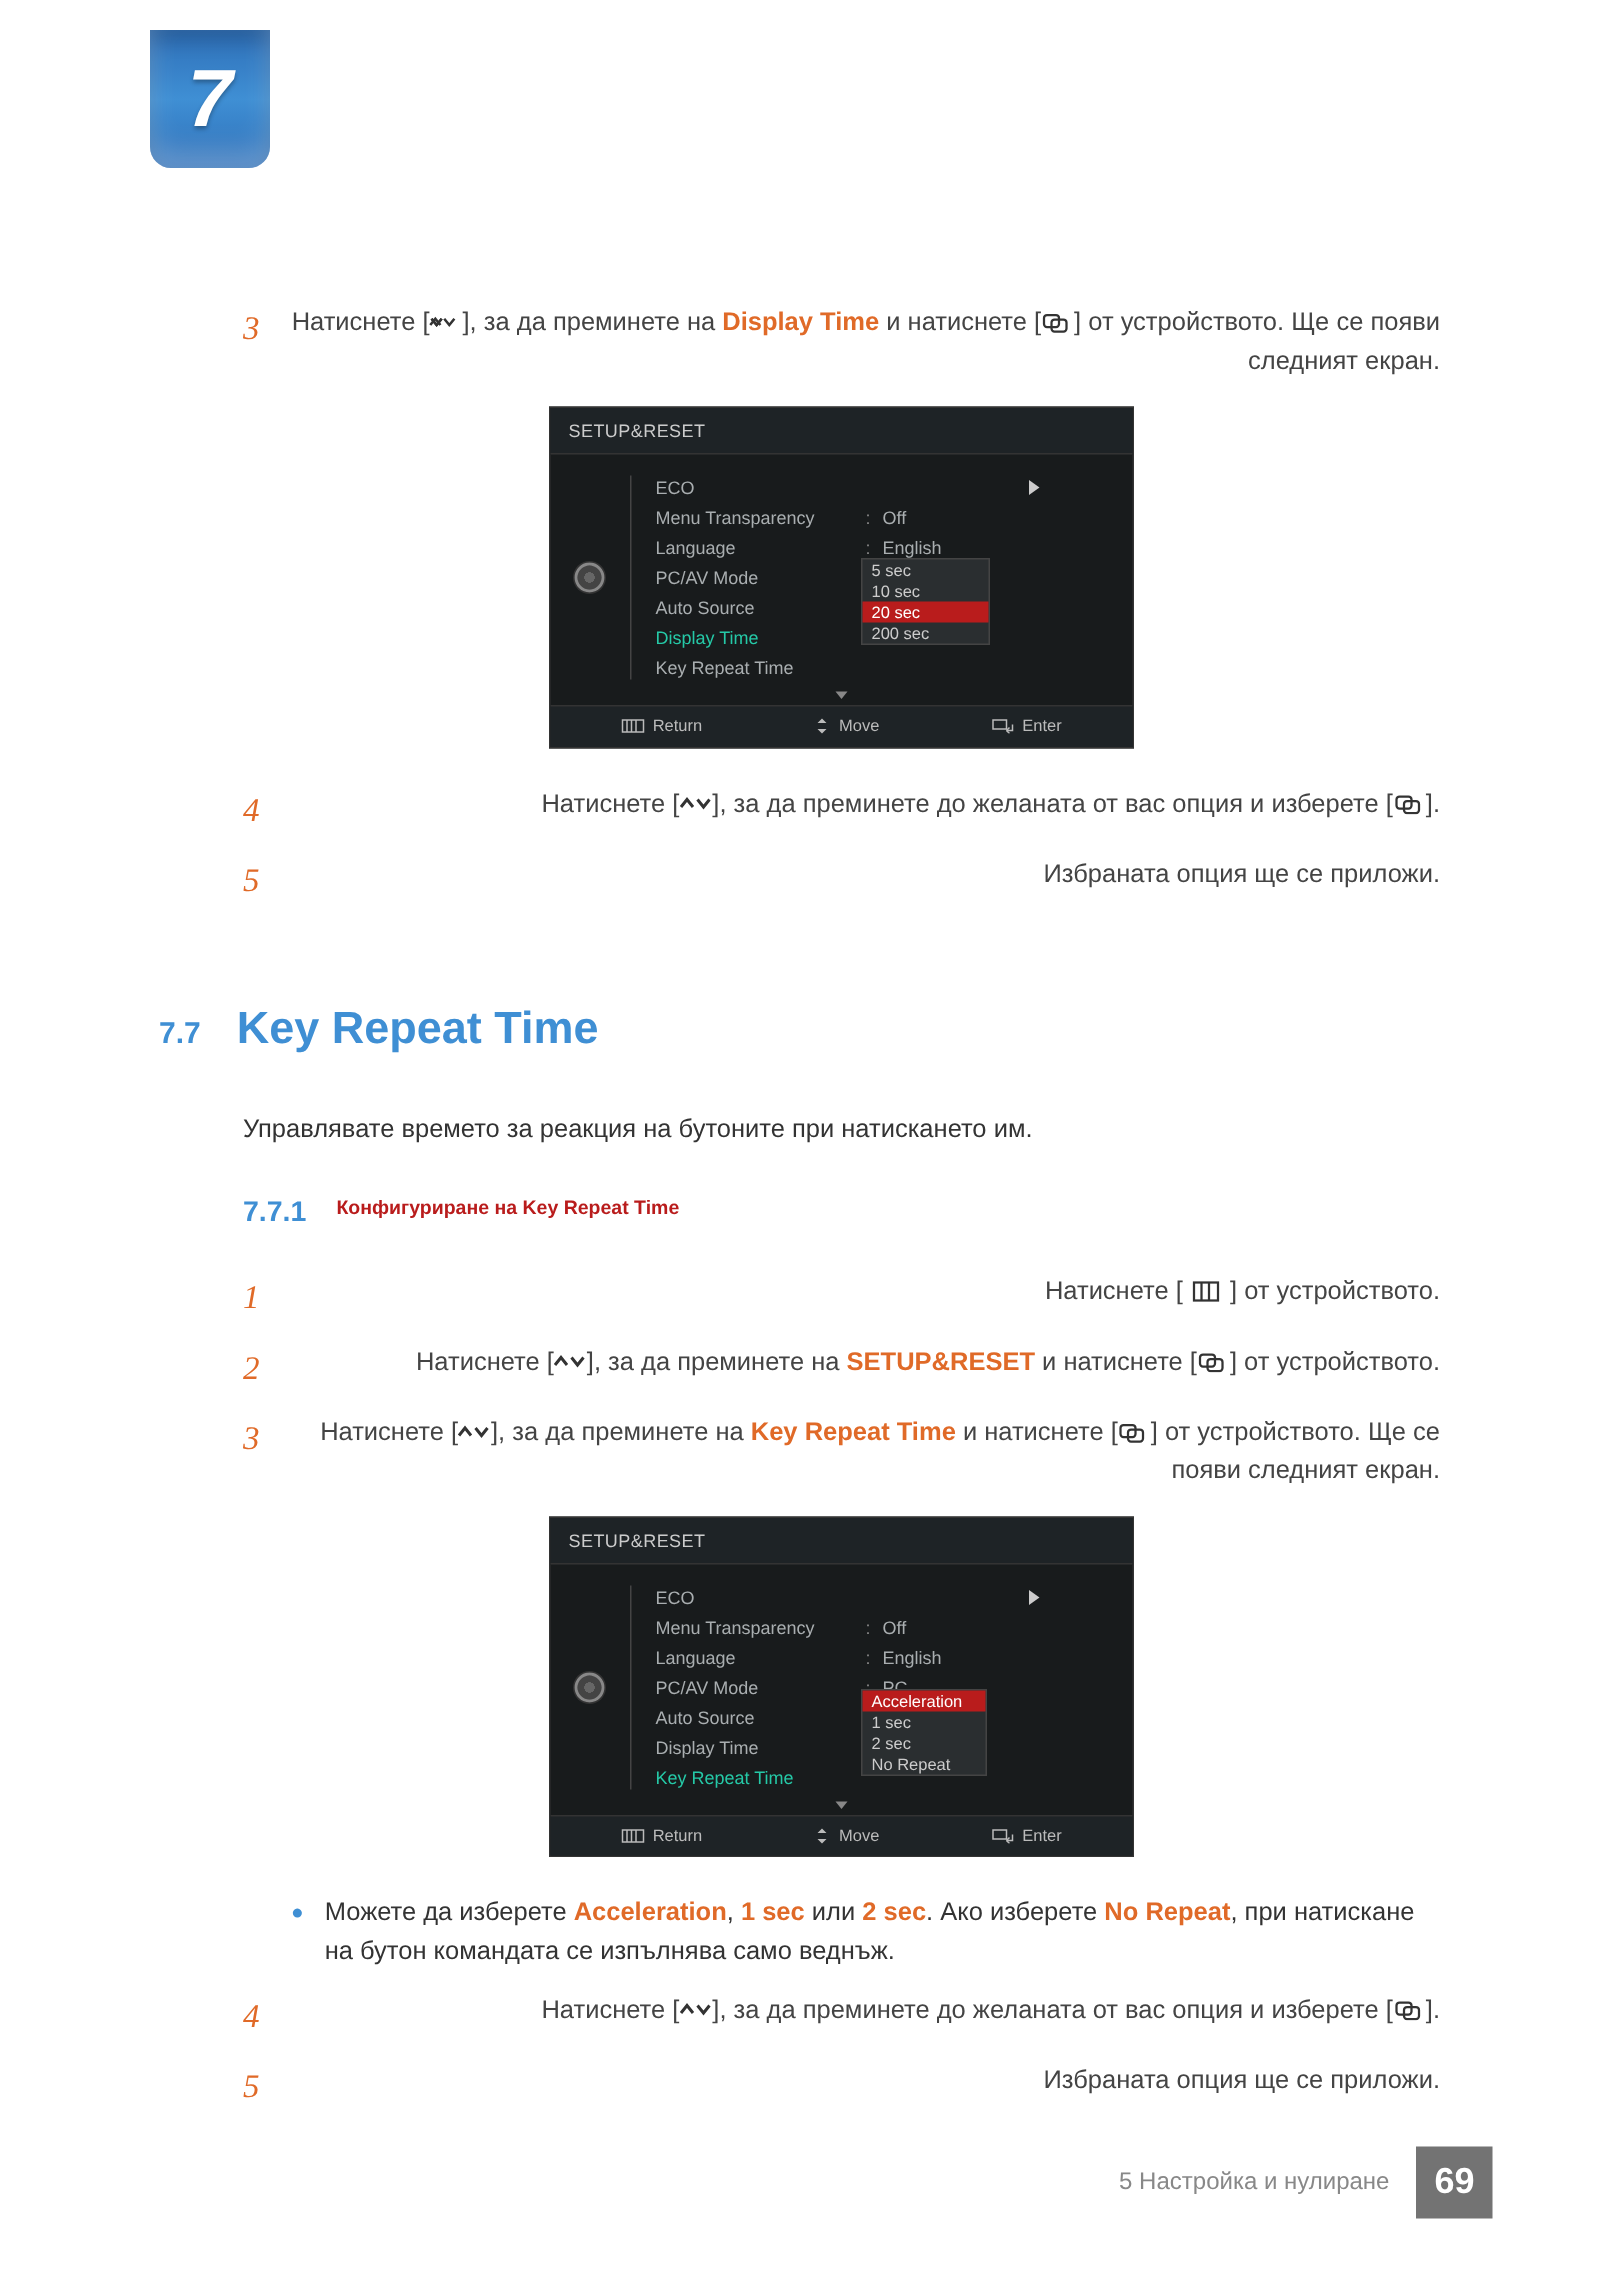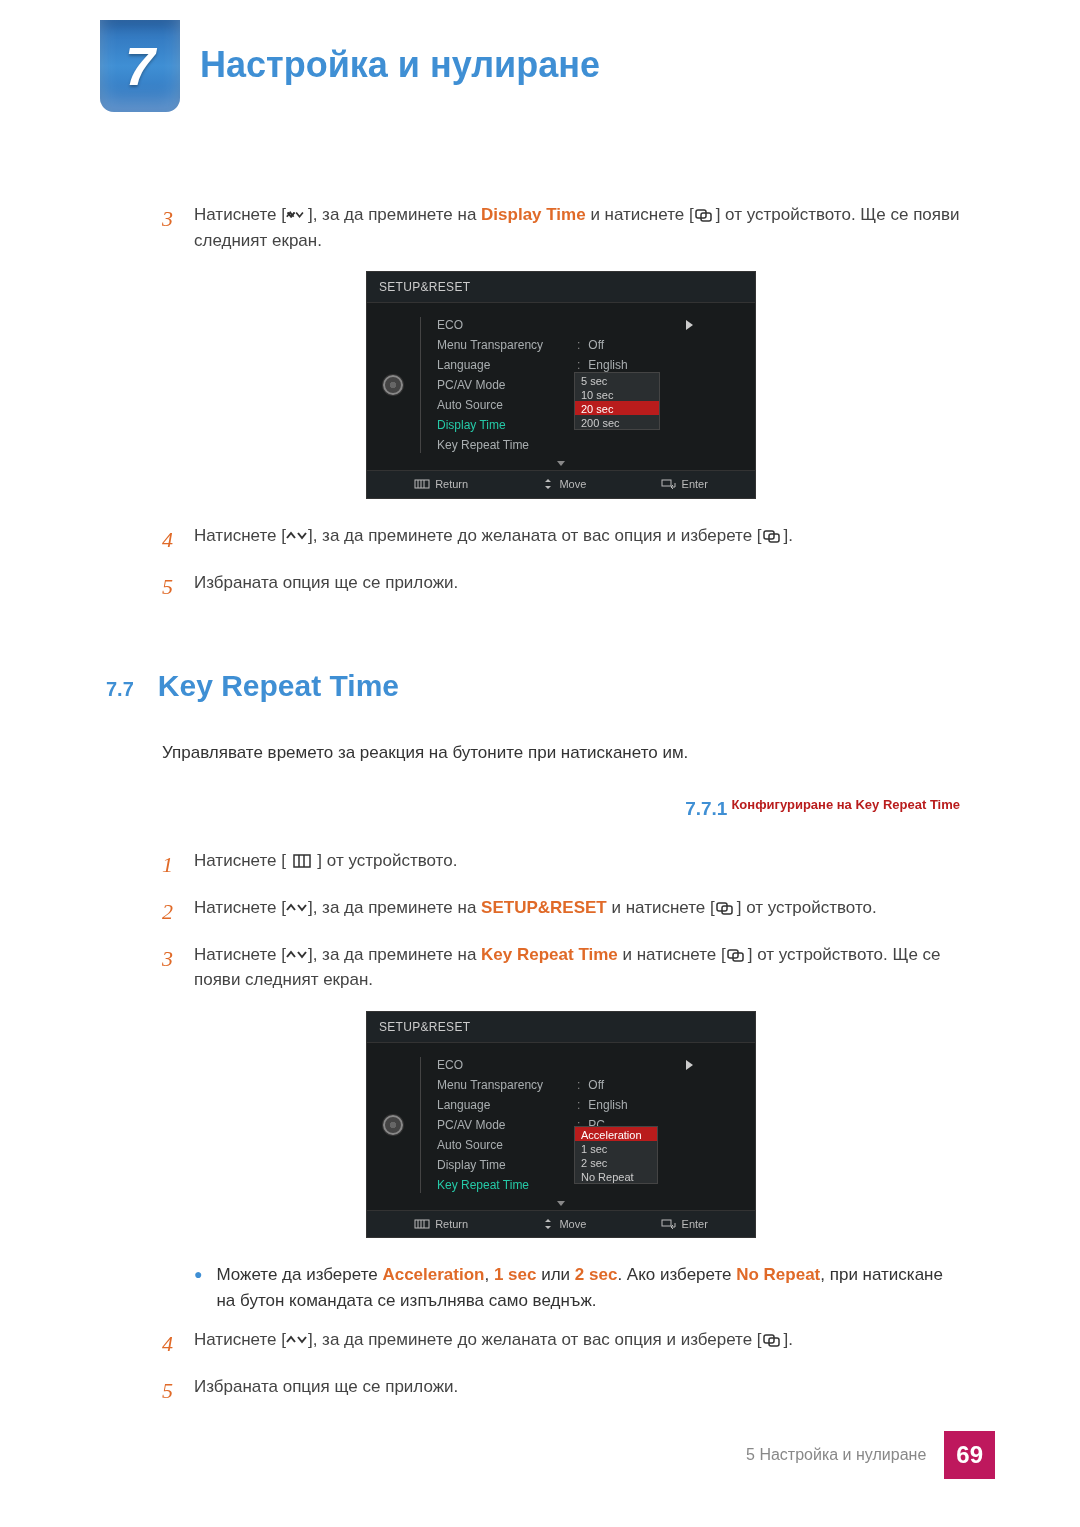--- a/index.html
+++ b/index.html
@@ -57,20 +57,21 @@
     font-size: 22px;
     font-style: italic;
     font-weight: normal;
     width: 32px;
     flex-shrink: 0;
     font-family: Georgia, 'Times New Roman', serif;
   }
   .step-text {
     flex: 1;
     color: #444;
+    text-align: right;
   }
   .orange { color: #e06a28; font-weight: bold; }
   .osd-wrap {
     margin: 18px 0 24px 0;
     display: flex;
     justify-content: center;
   }
   .osd {
     width: 390px;
     background: #181b1c;
@@ -148,23 +149,22 @@
     margin-bottom: 32px;
     margin-left: -56px;
   }
   .section-heading .num { color: #3f8fd4; font-size: 20px; font-weight: bold; }
   .section-heading .title { color: #3f8fd4; font-size: 30px; font-weight: bold; }
   .section-desc {
     margin-bottom: 30px;
   }
   .subsection-heading {
     display: flex;
-    gap: 4px;
+    gap: 20px;
     margin-bottom: 24px;
-    justify-content: flex-end;
   }
   .subsection-heading .num { color: #3f8fd4; font-weight: bold; font-size: 19px; }
   .subsection-heading .title { color: #b91c1c; font-weight: bold; font-size: 13px; }
   .bullet-block {
     margin-left: 32px;
     margin-top: 16px;
     margin-bottom: 14px;
   }
   .bullet-row {
     display: flex;
@@ -174,21 +174,21 @@
   .page-footer {
     position: absolute;
     right: 85px;
     bottom: 48px;
     display: flex;
     align-items: center;
     gap: 18px;
   }
   .page-footer .ft-text { color: #888; font-size: 16px; }
   .page-footer .ft-num {
-    background: #be185d;
+    background: #737373;
     color: #fff;
     font-size: 24px;
     font-weight: bold;
     padding: 6px 12px;
   }
   
   svg.inline-ico { width: 22px; height: 14px; vertical-align: -2px; }
 </style>
 </head>
 <body>
@@ -201,21 +201,20 @@
       <path d="M2 2 L7 6 L2 10" fill="none" stroke="#333" stroke-width="1.8"></path>
       <path d="M10 2 L10 2"></path>
     </g>
   </defs>
 </svg>
 
 <div class="page-header">
   <div class="chapter-badge">
     <span>7</span>
   </div>
-  <div class="chapter-title">Настройка и нулиране</div>
 </div>
 
 <div class="content">
 
   <div class="step">
     <div class="step-num">3</div>
     <div class="step-text">
       <span>Натиснете [</span><svg class="inline-ico" viewBox="0 0 26 14">
           <path d="M2 4 L6 9 L10 4" fill="none" stroke="#333" stroke-width="2"></path>
           <path d="M13 9 L17 4 L21 9" fill="none" stroke="#333" stroke-width="2" transform="translate(-11,0) scale(1,-1) translate(0,-13)"></path>

